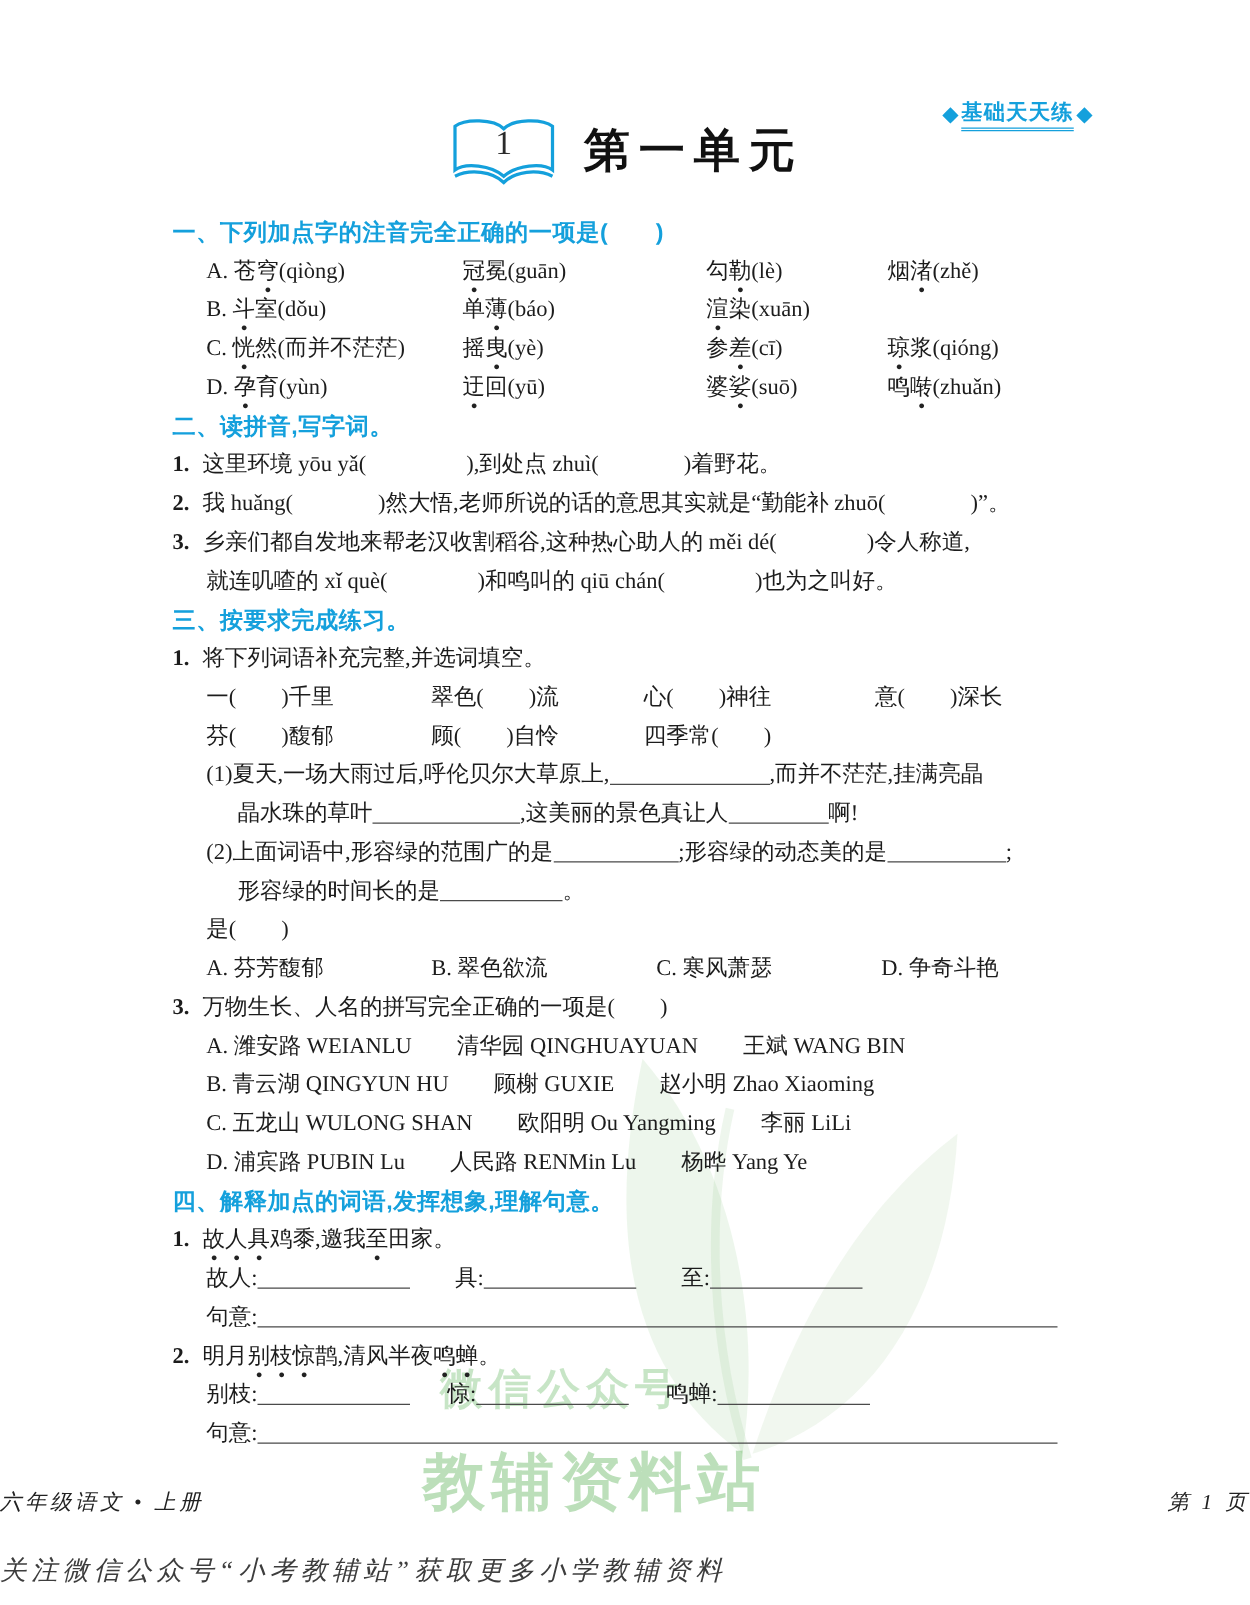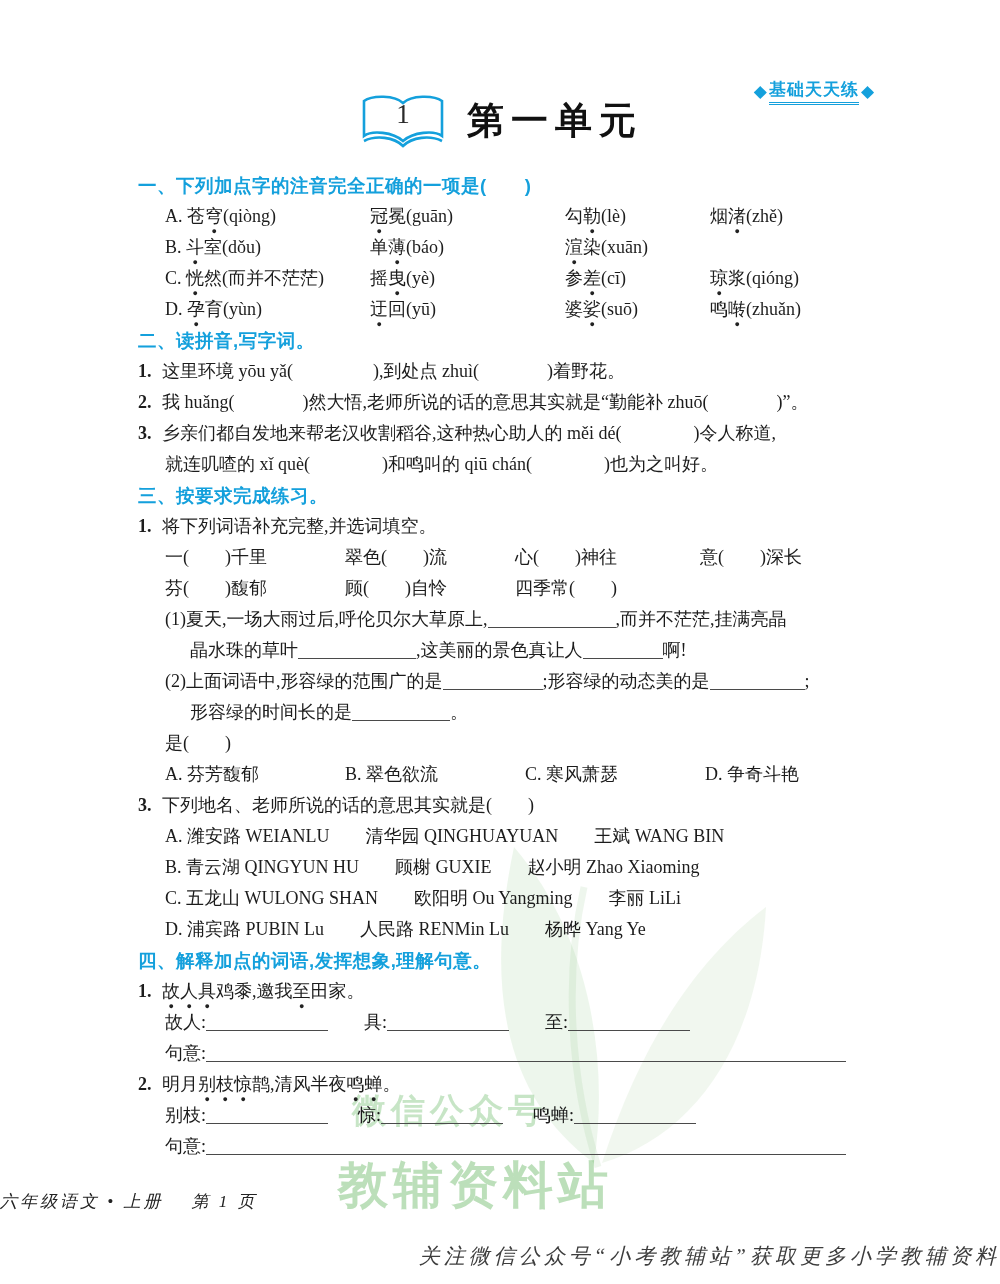--- a/index.html
+++ b/index.html
@@ -33,22 +33,22 @@
   .ind2{padding-left:52px}
   .grid{display:grid;height:31px;line-height:31px}
   .g1{grid-template-columns:205px 195px 145px 1fr;padding-left:27px}
   .gw{grid-template-columns:180px 170px 185px 1fr;padding-left:27px}
   .go{grid-template-columns:180px 180px 180px 1fr;padding-left:27px}
   .blank{display:inline-block;height:1em;border-bottom:1px solid #4a4a4a;vertical-align:-3px}
   .gap{display:inline-block}
   .em{-webkit-text-emphasis:filled circle #222;-webkit-text-emphasis-position:under right;text-emphasis:filled circle #222;text-emphasis-position:under right}
 
   
-  .footer{position:absolute;left:0;right:0;top:1190px;display:flex;justify-content:flex-start;gap:28px;font-size:17px;letter-spacing:3px;font-style:italic;color:#222;z-index:1}
-  .note{position:absolute;left:0;right:0;top:1242px;text-align:right;font-size:21px;font-style:italic;letter-spacing:4px;color:#3d3d3d;z-index:1}
+  .footer{position:absolute;left:0;right:0;top:1190px;display:flex;justify-content:space-between;gap:28px;font-size:17px;letter-spacing:3px;font-style:italic;color:#222;z-index:1}
+  .note{position:absolute;left:0;right:0;top:1242px;text-align:left;font-size:21px;font-style:italic;letter-spacing:4px;color:#3d3d3d;z-index:1}
 </style>
 </head>
 <body>
 
 <div class="page">
 
   <div class="wm-leaf">
     <svg width="400" height="400" viewBox="0 0 400 400">
       <path d="M196 368 C112 306 84 204 116 52 C190 138 212 262 196 368 Z" fill="#8fc487" opacity="0.16"></path>
       <path d="M204 368 C244 244 300 164 368 112 C360 252 296 340 204 368 Z" fill="#8fc487" opacity="0.13"></path>
@@ -125,21 +125,21 @@
     <div class="line ind2"><span><span>晶水珠的草叶</span><span class="blank" style="width: 118px;"></span><span>,这美丽的景色真让人</span><span class="blank" style="width: 80px;"></span><span>啊!</span></span></div>
     <div class="line ind1"><span><span>(2)上面词语中,形容绿的范围广的是</span><span class="blank" style="width: 100px;"></span><span>;形容绿的动态美的是</span><span class="blank" style="width: 95px;"></span><span>;</span></span></div>
     <div class="line ind2"><span><span>形容绿的时间长的是</span><span class="blank" style="width: 98px;"></span><span>。</span></span></div>
     <div class="line ind1"><span>是(　　)</span></div>
     <div class="grid go">
       <span>A. 芬芳馥郁</span>
       <span>B. 翠色欲流</span>
       <span>C. 寒风萧瑟</span>
       <span>D. 争奇斗艳</span>
     </div>
-    <div class="line"><span class="num">3.</span><span>下列地名、老师所说的话的意思其实就是(　　)</span></div>
+    <div class="line"><span class="num">3.</span><span>万物生长、人名的拼写完全正确的一项是(　　)</span></div>
     <div class="line ind1"><span>A. 潍安路 WEIANLU　　清华园 QINGHUAYUAN　　王斌 WANG BIN</span></div>
     <div class="line ind1"><span>B. 青云湖 QINGYUN HU　　顾榭 GUXIE　　赵小明 Zhao Xiaoming</span></div>
     <div class="line ind1"><span>C. 五龙山 WULONG SHAN　　欧阳明 Ou Yangming　　李丽 LiLi</span></div>
     <div class="line ind1"><span>D. 浦宾路 PUBIN Lu　　人民路 RENMin Lu　　杨晔 Yang Ye</span></div>
 
     <div class="line h">四、解释加点的词语,发挥想象,理解句意。</div>
     <div class="line"><span class="num">1.</span><span><span class="em">故人具</span><span>鸡黍,邀我</span><span class="em">至</span><span>田家。</span></span></div>
     <div class="line ind1"><span><span>故人:</span><span class="blank" style="width: 122px;"></span><span class="gap" style="width: 36px;"></span><span>具:</span><span class="blank" style="width: 122px;"></span><span class="gap" style="width: 36px;"></span><span>至:</span><span class="blank" style="width: 122px;"></span></span></div>
     <div class="line ind1"><span><span>句意:</span><span class="blank" style="width: 640px;"></span></span></div>
     <div class="line"><span class="num">2.</span><span><span>明月</span><span class="em">别枝惊</span><span>鹊,清风半夜</span><span class="em">鸣蝉</span><span>。</span></span></div>

